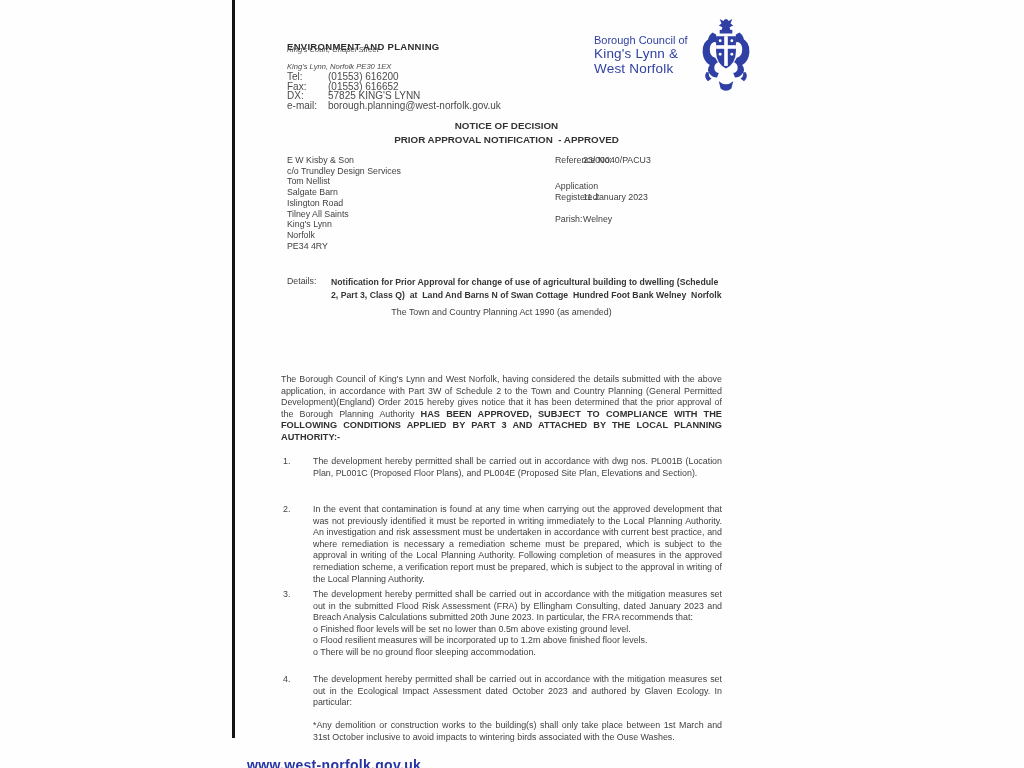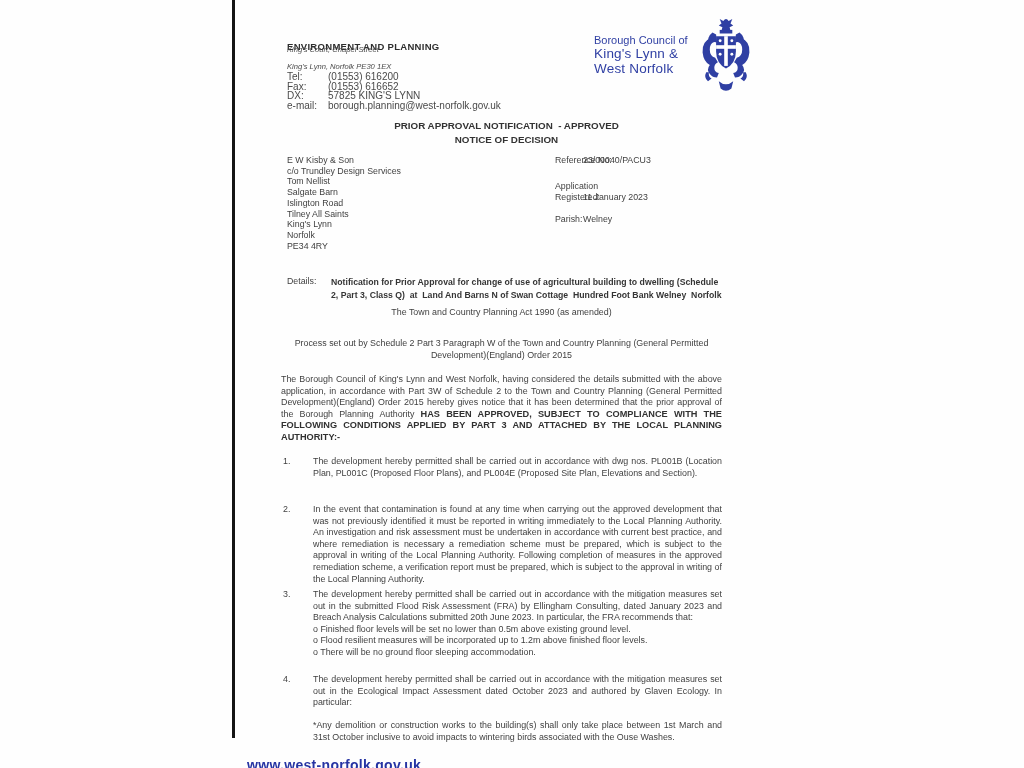--- a/index.html
+++ b/index.html
@@ -95,22 +95,22 @@
       <path d="M8 60 q-3 6 2 10 l4 -3 q-4 -2 -3 -7 z"></path>
 
       <path d="M47 22 q10 4 9 16 q-1 10 -8 14 q4 5 0 10 q-3 4 -8 4 l-2 -5 q5 -1 5 -6 q0 -4 -4 -6 l3 -5 q6 -2 6 -9 q0 -7 -5 -9 z"></path>
       <path d="M52 60 q3 6 -2 10 l-4 -3 q4 -2 3 -7 z"></path>
 
       <path d="M22 70 q8 7 16 0 l-2 8 q-6 5 -12 0 z"></path>
     </svg>
   </div>
 
   <div id="title-block" class="abs">
+    <div class="title-line">NOTICE OF DECISION</div>
     <div class="title-line">PRIOR APPROVAL NOTIFICATION  - APPROVED</div>
-    <div class="title-line">NOTICE OF DECISION</div>
   </div>
 
   <div id="recipient" class="abs">
     <div>E W Kisby &amp; Son</div>
     <div>c/o Trundley Design Services</div>
     <div>Tom Nellist</div>
     <div>Salgate Barn</div>
     <div>Islington Road</div>
     <div>Tilney All Saints</div>
     <div>King's Lynn</div>
@@ -123,21 +123,20 @@
   <div class="abs meta-label" style="top:181px">Application</div>
   <div class="abs meta-label" style="top:192px">Registered:</div>
   <div class="abs meta-value" style="top:192px">11 January 2023</div>
   <div class="abs meta-label" style="top:214px">Parish:</div>
   <div class="abs meta-value" style="top:214px">Welney</div>
 
   <div id="details-label" class="abs">Details:</div>
   <div id="details-text" class="abs">Notification for Prior Approval for change of use of agricultural building to dwelling (Schedule 2, Part 3, Class Q)  at  Land And Barns N of Swan Cottage  Hundred Foot Bank Welney  Norfolk</div>
 
   <div id="act-line" class="abs">The Town and Country Planning Act 1990 (as amended)</div>
-  <div id="process-line" class="abs">Process set out by Schedule 2 Part 3 Paragraph W of the Town and Country Planning (General Permitted Development)(England) Order 2015</div>
 
   <div id="decision" class="abs">
     <span>The Borough Council of King's Lynn and West Norfolk, having considered the details submitted with the above application, in accordance with Part 3W of Schedule 2 to the Town and Country Planning (General Permitted Development)(England) Order 2015 hereby gives notice that it has been determined that the prior approval of the Borough Planning Authority </span><b>HAS BEEN APPROVED, SUBJECT TO COMPLIANCE WITH THE FOLLOWING CONDITIONS APPLIED BY PART 3 AND ATTACHED BY THE LOCAL PLANNING AUTHORITY:-</b>
   </div>
 
   <div class="abs cond" style="top:456px">
     <span class="cnum">1.</span>
     <div class="ctext just">The development hereby permitted shall be carried out in accordance with dwg nos. PL001B (Location Plan, PL001C (Proposed Floor Plans), and PL004E (Proposed Site Plan, Elevations and Section).</div>
   </div>
 

